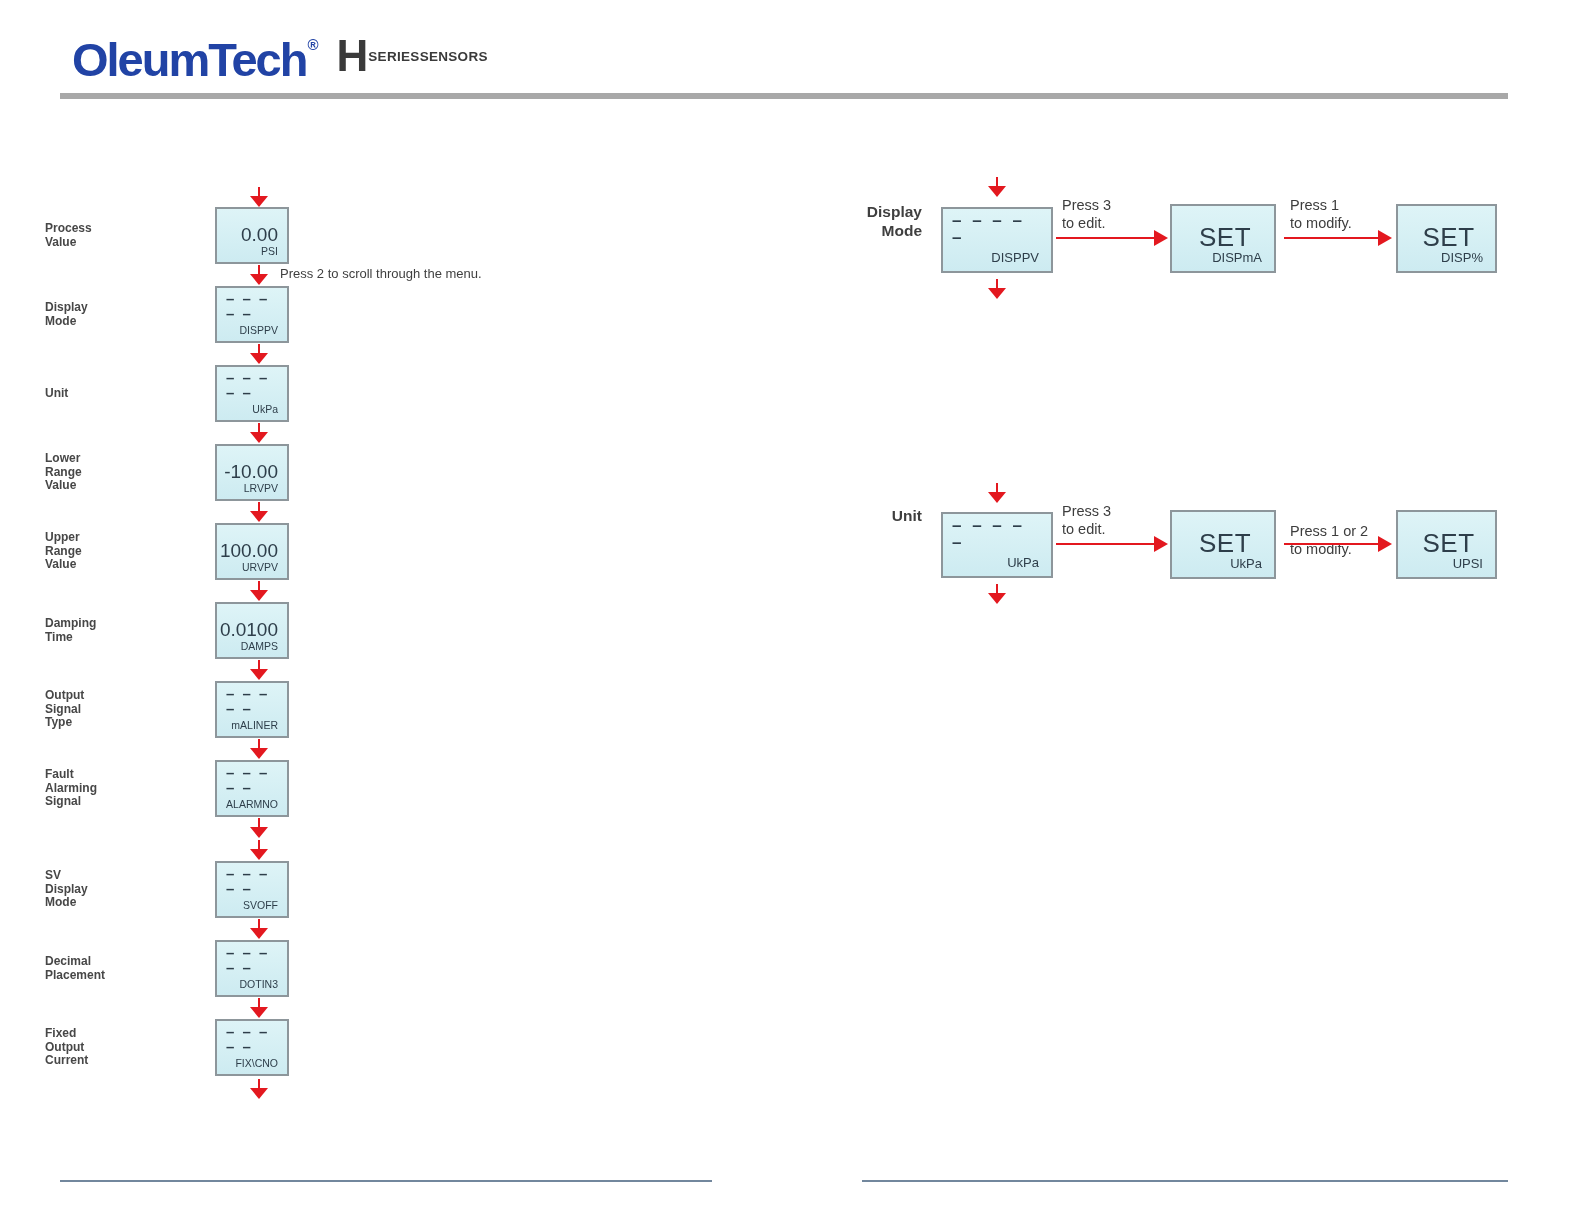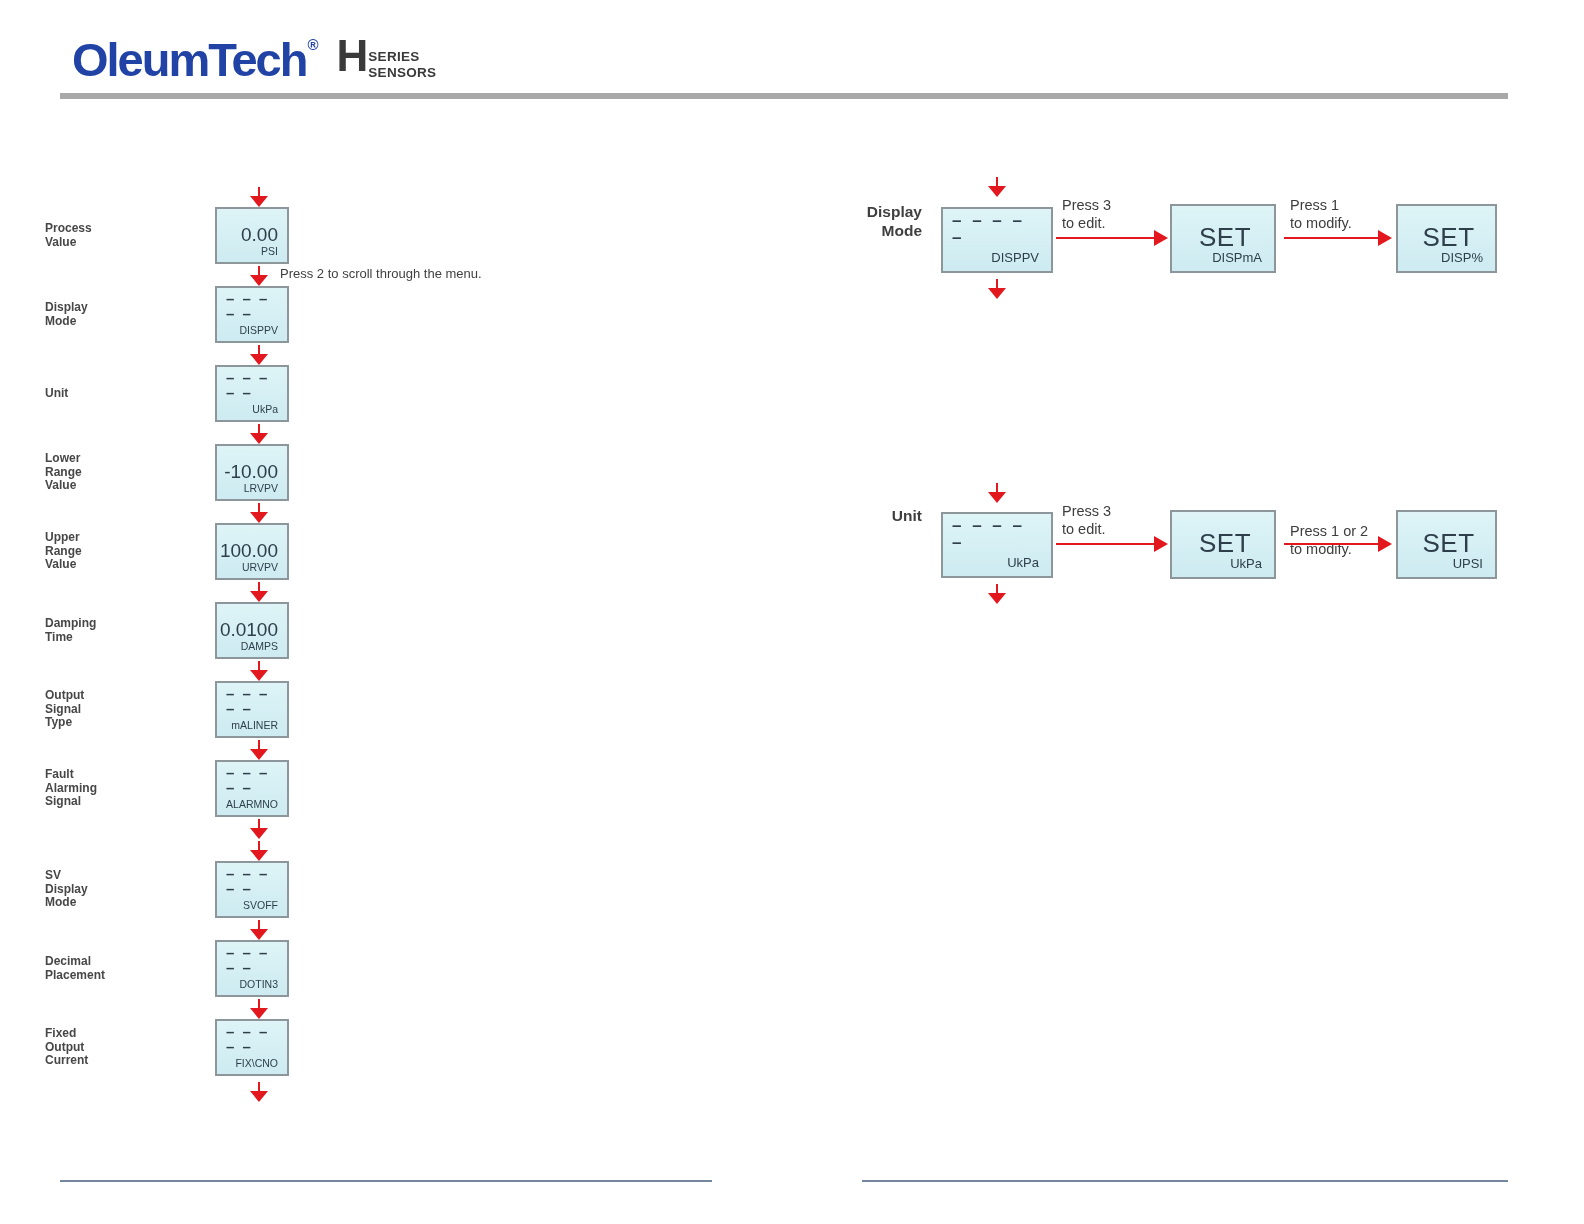--- a/index.html
+++ b/index.html
@@ -10,21 +10,21 @@
     font-family:"Liberation Sans", sans-serif;
     overflow:hidden;
   }
   .abs{position:absolute;}
 
   
   .logo{position:absolute;left:72px;top:36px;display:flex;align-items:flex-start;}
   .brand{font-size:47px;font-weight:900;color:#2143a5;letter-spacing:-2px;line-height:1;}
   .reg{font-size:15px;font-weight:bold;color:#2143a5;margin-top:0;margin-left:1px;}
   .hblock{font-size:44px;font-weight:900;color:#3a3a3a;margin-left:18px;line-height:.92;letter-spacing:-3px;}
-  .hstack{display:flex;flex-direction:column;font-size:13.5px;font-weight:bold;color:#3a3a3a;margin-left:3px;margin-top:13px;line-height:1.15;letter-spacing:.3px;}
+  .hstack{display:flex;flex-direction:row;font-size:13.5px;font-weight:bold;color:#3a3a3a;margin-left:3px;margin-top:13px;line-height:1.15;letter-spacing:.3px;}
   .header-rule{position:absolute;left:60px;top:93px;width:1448px;height:6px;background:#a8a8a8;}
 
   
   .lcd{
     box-sizing:border-box;
     background:linear-gradient(180deg,#def4f7 0%,#cdebf1 100%);
     border:2px solid #8d969b;
     display:flex;flex-direction:column;
     color:#2e3e4a;
   }
@@ -48,21 +48,21 @@
   .arrow-v .head{width:0;height:0;border-left:9px solid transparent;border-right:9px solid transparent;border-top:11px solid #e3181f;}
   .arrow-h{position:absolute;display:flex;align-items:center;height:16px;}
   .arrow-h .stem{flex:1;height:2.5px;background:#e3181f;}
   .arrow-h .head{width:0;height:0;border-top:8px solid transparent;border-bottom:8px solid transparent;border-left:14px solid #e3181f;}
 
   
   .left-flow{position:absolute;left:45px;top:186px;width:420px;}
   .lstep{display:flex;align-items:center;}
   .llabel{width:160px;padding-right:10px;font-weight:bold;font-size:12px;color:#474747;white-space:pre-line;line-height:1.13;}
   .llcd{width:74px;height:57px;}
-  .larrow-row{height:22px;display:flex;align-items:flex-end;padding-left:205px;position:relative;text-decoration:underline;}
+  .larrow-row{height:22px;display:flex;align-items:center;padding-left:205px;position:relative;text-decoration:underline;}
   .larrow-row.first{height:21px;}
   .larrow-row.last{height:26px;}
   .scroll-hint{position:absolute;left:235px;top:2px;font-size:13px;color:#3f3f3f;white-space:nowrap;}
 
   
   .rlabel{position:absolute;text-align:right;font-weight:bold;font-size:15.5px;color:#3f3f3f;white-space:pre-line;line-height:1.22;}
   .rhint{position:absolute;font-size:14.5px;color:#3d3d3d;white-space:pre-line;line-height:1.25;}
 
   
   .footer-line{position:absolute;height:2px;background:#72879d;}

